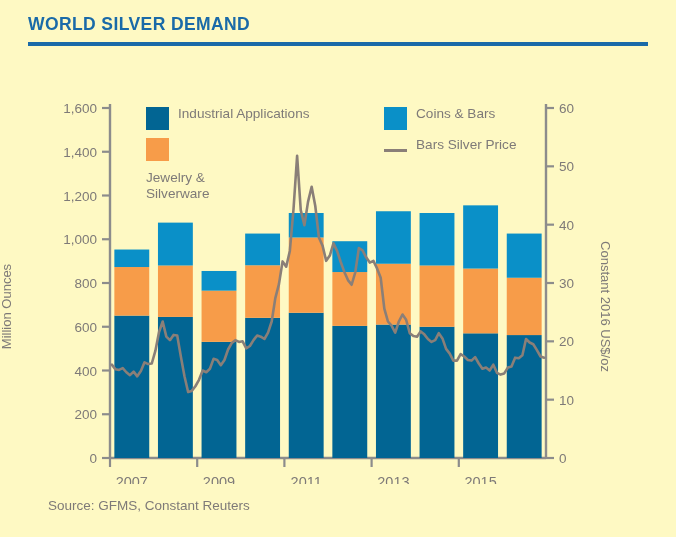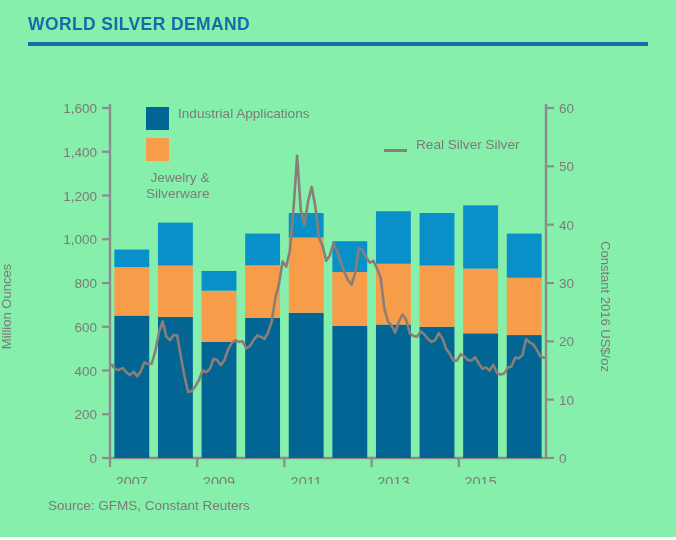--- a/index.html
+++ b/index.html
@@ -12,21 +12,21 @@
     height: 540px;
     font-family: "Liberation Sans", sans-serif;
     overflow: hidden;
     position: relative;
   }
 
   #page {
     position: relative;
     width: 676px;
     height: 537px;
-    background: #86efac;
+    background: #fef9c3;
     text-decoration: underline;
   }
 
   
   .header {
     position: absolute;
     left: 28px;
     top: 14px;
     width: 620px;
   }
@@ -79,21 +79,20 @@
   }
 
   
   .legend {
     position: absolute;
     left: 146px;
     top: 22px;
     width: 400px;
     height: 72px;
     pointer-events: none;
-    text-align: right;
   }
   .legend-item {
     position: absolute;
     display: flex;
     align-items: flex-start;
     gap: 9px;
   }
   .legend-swatch {
     width: 23px;
     height: 23px;
@@ -265,22 +264,26 @@
     <div class="legend">
       <div class="legend-item lg-industrial">
         <div class="legend-swatch" style="background: rgb(2, 101, 147);"></div>
         <div class="legend-label">Industrial Applications</div>
       </div>
       <div class="legend-item lg-jewelry">
         <div class="legend-swatch" style="background: rgb(247, 156, 73);"></div>
         <div class="legend-label">Jewelry &amp;
 Silverware</div>
       </div>
+      <div class="legend-item lg-coins">
+        <div class="legend-swatch" style="background: rgb(10, 144, 200);"></div>
+        <div class="legend-label">Coins &amp; Bars</div>
+      </div>
       <div class="legend-item lg-price">
         <div class="legend-line"></div>
-        <div class="legend-label">Real Silver Silver</div>
+        <div class="legend-label">Bars Silver Price</div>
       </div>
     </div>
   </div>
 
   <div class="source">Source: GFMS, Constant Reuters</div>
 
 </div>
 
 </body></html>

